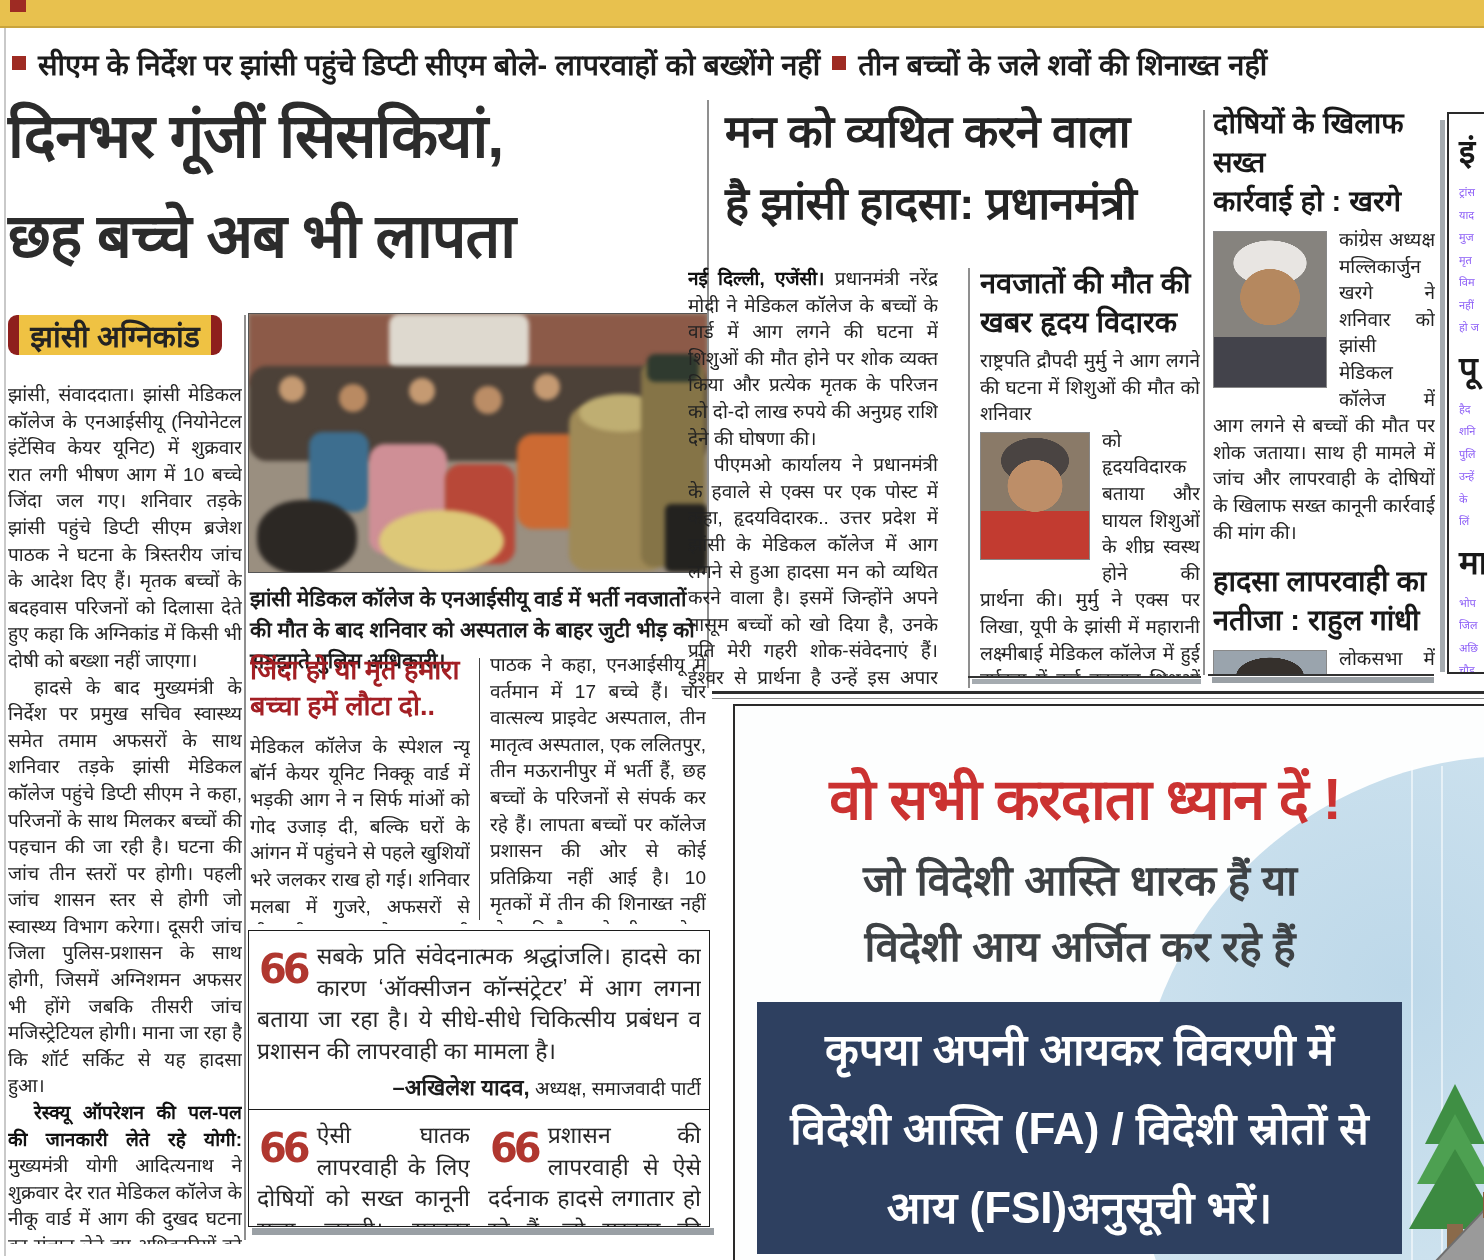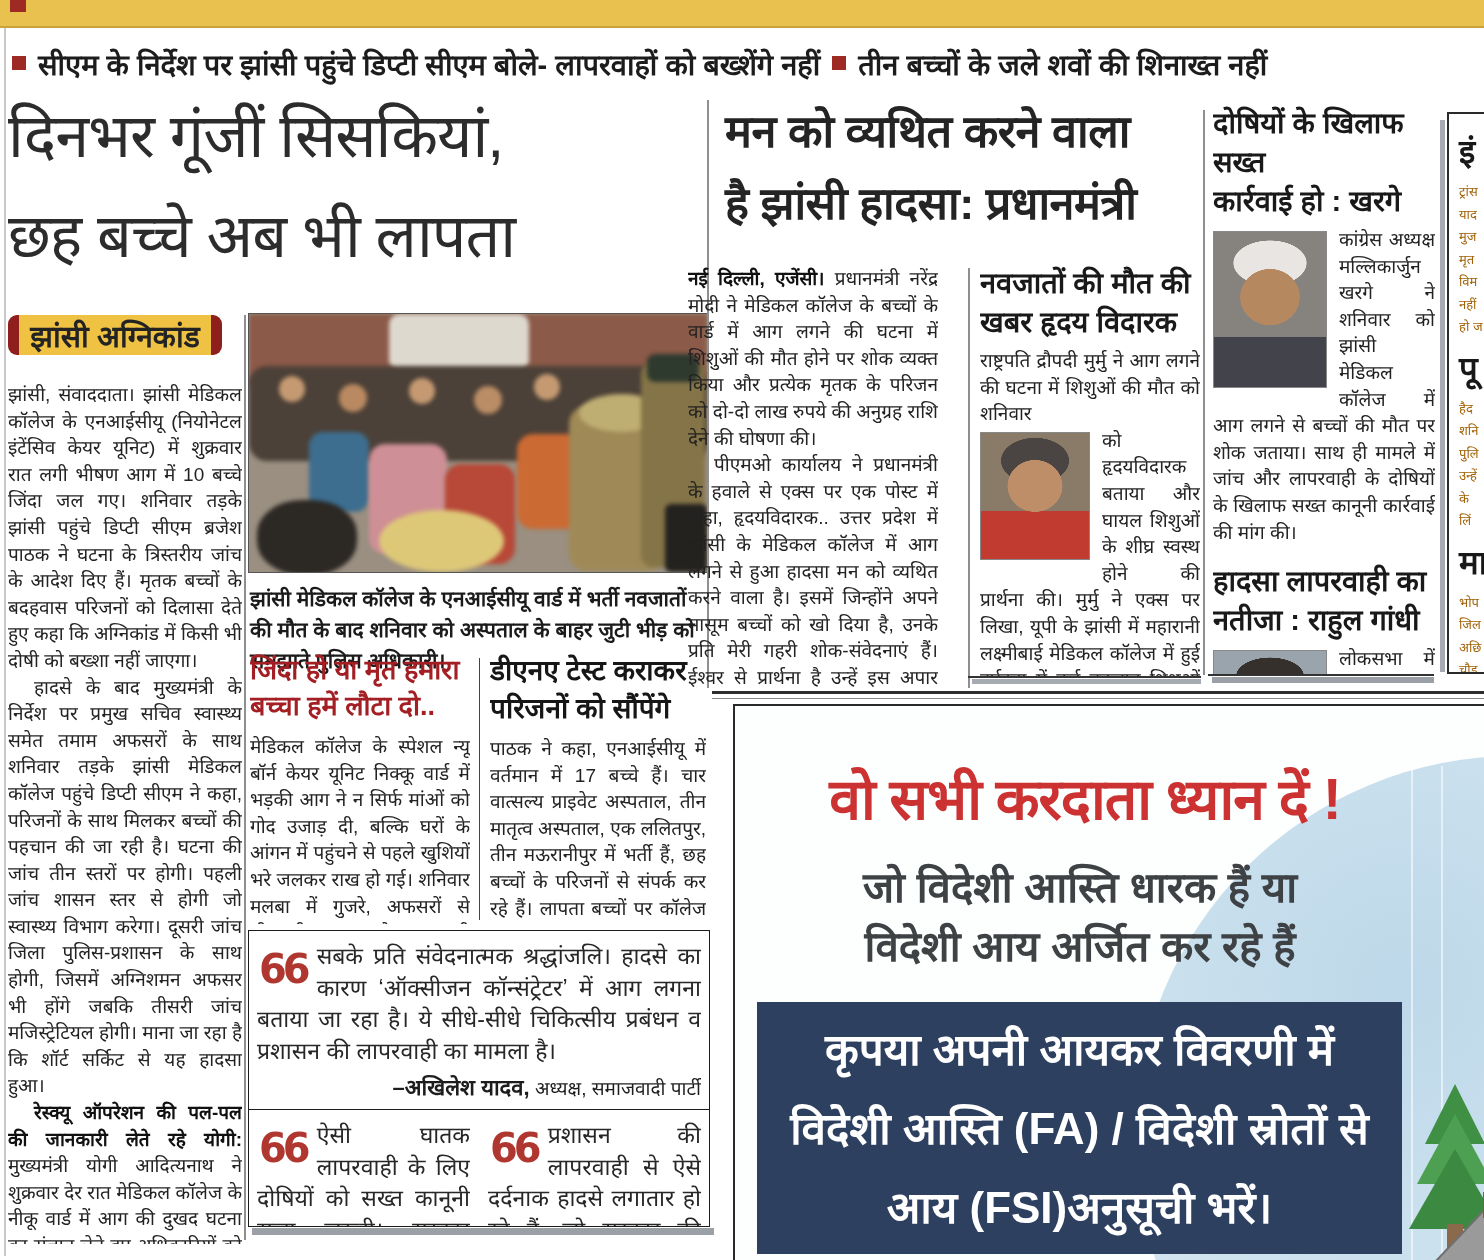--- a/index.html
+++ b/index.html
@@ -8,21 +8,21 @@
   .abs{position:absolute;}
   
   .topstrip{left:0;top:0;width:1484px;height:26px;background:#e8c14e;border-bottom:2px solid #c9a43d;}
   .red-sq-top{left:10px;top:0;width:16px;height:12px;background:#9e2b23;}
   .left-rule{left:4px;top:28px;width:2px;height:1228px;background:#c9c9c9;}
   
   .kicker{left:12px;top:40px;width:1440px;height:46px;display:flex;align-items:center;gap:12px;
           font-size:29px;font-weight:bold;color:#1c1c1c;white-space:nowrap;overflow:hidden;}
   .bullet{display:inline-block;width:14px;height:14px;background:#9e2b23;flex:0 0 auto;}
   
-  .main-headline{left:8px;top:86px;width:706px;font-size:61px;line-height:100px;font-weight:400;
+  .main-headline{left:8px;top:86px;width:706px;font-size:61px;line-height:100px;font-weight:700;
                  color:#2c2c2c;letter-spacing:-1px;}
   
   .badge{left:8px;top:315px;width:192px;height:40px;background:#efc243;border-left:11px solid #8e1f1d;
          border-right:11px solid #8e1f1d;border-radius:9px;display:flex;align-items:center;justify-content:center;
          font-size:30px;font-weight:bold;color:#232323;}
   
   .bodytext{font-size:19px;line-height:26.6px;text-align:justify;color:#222;}
   .bodytext p{margin:0;}
   .bodytext p.ind{text-indent:26px;}
   .lead-col{left:8px;top:382px;width:234px;height:862px;overflow:hidden;}
@@ -63,21 +63,21 @@
   .v-rule-2{left:1203px;top:110px;width:1.5px;height:565px;background:#8f8f8f;}
   
   .kharge{left:1213px;top:104px;width:222px;height:570px;overflow:hidden;}
   .kr-bottom{left:1208px;top:674px;width:226px;height:2px;background:#333;}
   .kr-shadow{left:1212px;top:677px;width:222px;height:6px;background:#9aa0a5;}
   
   .cut-shadow{left:1440px;top:120px;width:5px;height:552px;background:#a5abb0;}
   .cutbox{left:1447px;top:112px;width:37px;height:562px;border:2px solid #2a2a2a;border-right:none;
           background:#fff;overflow:hidden;padding:8px 0 0 10px;box-sizing:border-box;}
   .cut-h{font-size:33px;font-weight:800;color:#181818;margin:6px 0 8px 0;}
-  .cut-l{font-size:13px;line-height:22.5px;color:#a16207;white-space:nowrap;}
+  .cut-l{font-size:11px;line-height:22.5px;color:#8b5cf6;white-space:nowrap;}
   
   .hr-a{left:712px;top:691px;width:772px;height:2.5px;background:#2e2e2e;}
   .hr-b{left:712px;top:698px;width:772px;height:1px;background:#888;}
   
   .adbox{left:733px;top:704px;width:751px;height:556px;border:2px solid #2a2a2a;border-right:none;
          background:#fdfefe;overflow:hidden;}
   .ad-ellipse{position:absolute;left:400px;top:50px;width:760px;height:760px;border-radius:50%;
               background:radial-gradient(circle at 35% 30%, #bdd8e9 0%, #cfe3ef 45%, #e9f3f8 100%);}
   .ad-streak{position:absolute;top:60px;width:2px;height:700px;background:rgba(255,255,255,0.55);}
   .ad-head{position:absolute;left:0;top:52px;width:700px;text-align:center;font-size:57px;font-weight:900;
@@ -147,24 +147,20 @@
 
   <div class="abs sub1">
     <div class="subhead-red">
       <div>जिंदा हो या मृत हमारा</div>
       <div>बच्चा हमें लौटा दो..</div>
     </div>
     <div class="bodytext">मेडिकल कॉलेज के स्पेशल न्यू बॉर्न केयर यूनिट निक्कू वार्ड में भड़की आग ने न सिर्फ मांओं को गोद उजाड़ दी, बल्कि घरों के आंगन में पहुंचने से पहले खुशियों भरे जलकर राख हो गई। शनिवार मलबा में गुजरे, अफसरों से चीख-चीख कर लोग एक ही पुकार लगा रहे थे। साहब, हाथ जोड़ रहे हैं। ..जिंदा हो या मृत, ..हमारा बच्चा हमें लौटा दो।</div>
   </div>
   <div class="abs sub-rule"></div>
   <div class="abs sub2">
-    <div class="subhead-blk">
-      <div>डीएनए टेस्ट कराकर</div>
-      <div>परिजनों को सौंपेंगे</div>
-    </div>
     <div class="bodytext">पाठक ने कहा, एनआईसीयू में वर्तमान में 17 बच्चे हैं। चार वात्सल्य प्राइवेट अस्पताल, तीन मातृत्व अस्पताल, एक ललितपुर, तीन मऊरानीपुर में भर्ती हैं, छह बच्चों के परिजनों से संपर्क कर रहे हैं। लापता बच्चों पर कॉलेज प्रशासन की ओर से कोई प्रतिक्रिया नहीं आई है। 10 मृतकों में तीन की शिनाख्त नहीं हो सकी है। इनके डीएनए टेस्ट कराकर शव परिजनों को सौंपेंगे।</div>
   </div>
 
   <div class="abs quotebox">
     <div style="overflow:hidden;">
       <span class="qmark">66</span>
       <div class="qtext">सबके प्रति संवेदनात्मक श्रद्धांजलि। हादसे का कारण ‘ऑक्सीजन कॉन्संट्रेटर’ में आग लगना बताया जा रहा है। ये सीधे-सीधे चिकित्सीय प्रबंधन व प्रशासन की लापरवाही का मामला है।</div>
       <div class="qattr"><b>–अखिलेश यादव,</b><span> अध्यक्ष, समाजवादी पार्टी</span></div>
     </div>
     <div class="q-hr"></div>
@@ -268,21 +264,21 @@
   </div>
 
   <div class="abs hr-a"></div>
   <div class="abs hr-b"></div>
 
   <div class="abs adbox">
     <div class="ad-ellipse"></div>
     <div class="ad-streak" style="left:676px;"></div>
     <div class="ad-streak" style="left:706px;"></div>
     <div class="ad-head">वो सभी करदाता ध्यान दें !</div>
-    <div class="ad-sub" style="top:151px;">जो विदेशी आस्ति धारक हैं या</div>
+    <div class="ad-sub" style="top:144px;">जो विदेशी आस्ति धारक हैं या</div>
     <div class="ad-sub" style="top:210px;">विदेशी आय अर्जित कर रहे हैं</div>
     <div class="ad-navy">
       <div>कृपया अपनी आयकर विवरणी में</div>
       <div>विदेशी आस्ति (FA) / विदेशी स्रोतों से</div>
       <div>आय (FSI)अनुसूची भरें।</div>
     </div>
     <svg class="ad-tree" width="120" height="180" viewBox="0 0 120 180">
       <polygon points="60,0 30,60 90,60" fill="#3f8f44"></polygon>
       <polygon points="60,30 22,100 98,100" fill="#4da051"></polygon>
       <polygon points="60,65 14,145 106,145" fill="#3c8a41"></polygon>

